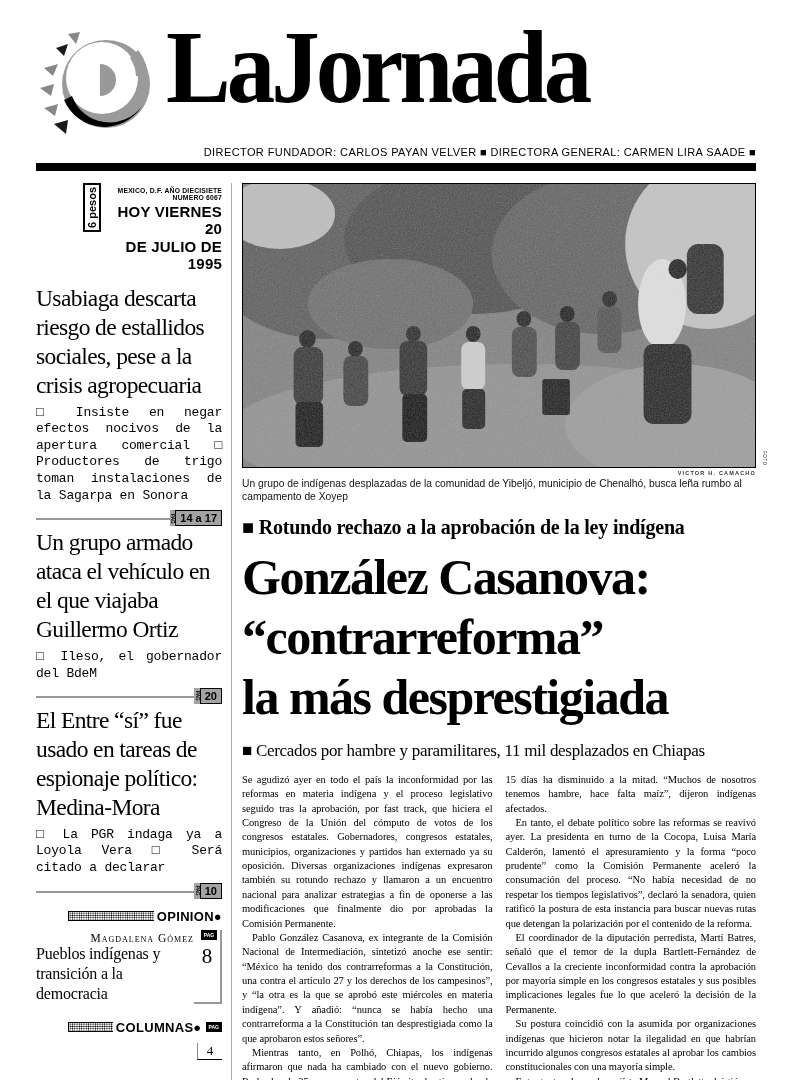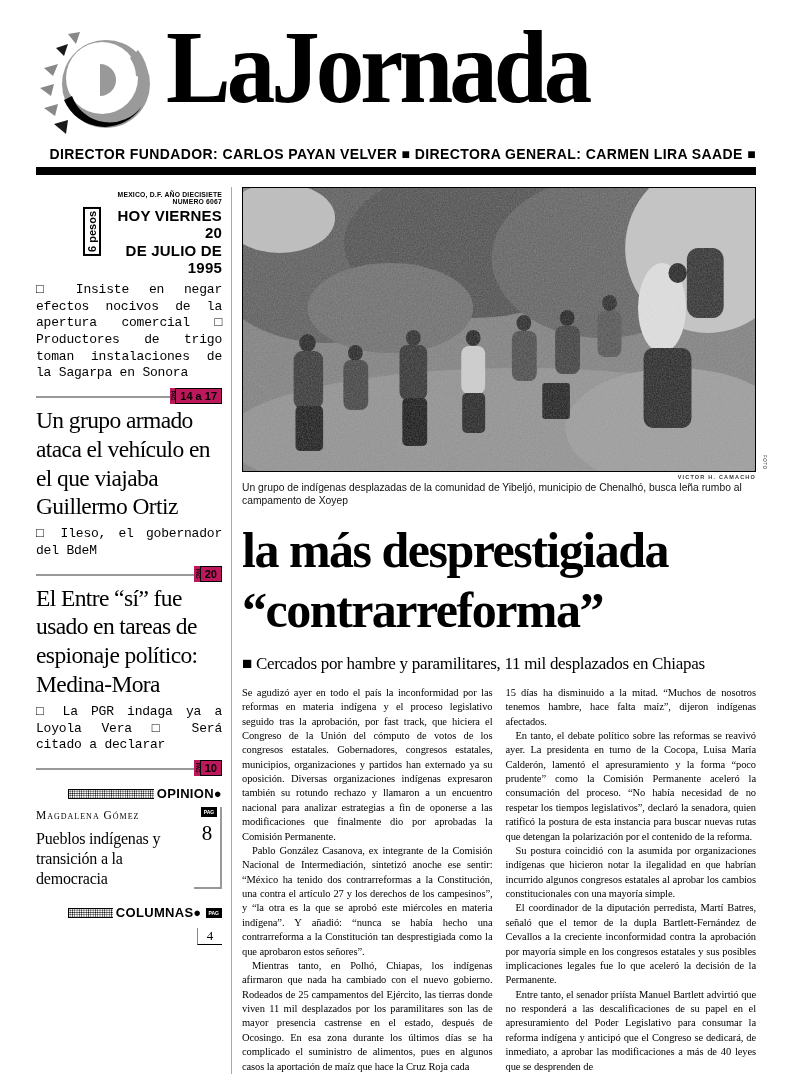--- a/index.html
+++ b/index.html
@@ -9,57 +9,57 @@
   }
   
   .mast{padding:26px 36px 0 38px;position:relative;}
   .mast-inner{display:flex;align-items:flex-start;}
   .logo{width:126px;height:116px;flex-shrink:0;margin-right:2px;}
   .title{
     font-family:"Liberation Serif",serif;font-weight:bold;font-size:97px;line-height:.92;
     letter-spacing:-4px;white-space:nowrap;transform:scaleY(1.08);transform-origin:left bottom;
   }
   .director{
-    text-align:right;font-family:"Liberation Sans",sans-serif;font-weight:bold;
-    font-size:14px;letter-spacing:.4px;margin-top:4px;color:#000;
+    text-align:right;font-family:"Liberation Sans",sans-serif;font-weight:normal;
+    font-size:11px;letter-spacing:.4px;margin-top:4px;color:#000;
   }
   .blackbar{height:8px;background:#000;margin:5px 36px 0 36px;}
   
   .content{display:flex;padding:12px 36px 0 36px;}
   .leftcol{width:186px;flex-shrink:0;padding-right:9px;border-right:1px solid #aaa;}
   .maincol{flex:1;padding-left:10px;min-width:0;}
   
-  .datebox{display:flex;align-items:center;margin-bottom:6px;padding-left:47px;}
+  .datebox{display:flex;align-items:flex-start;margin-bottom:12px;padding-left:47px;}
   .price{
     border:2px solid #000;font-family:"Liberation Sans",sans-serif;font-weight:bold;
     font-size:11px;writing-mode:vertical-rl;transform:rotate(180deg);
     display:flex;align-items:center;justify-content:center;padding:2px 1px;margin-right:6px;
   }
   .date-right{flex:1;text-align:right;font-family:"Liberation Sans",sans-serif;font-weight:bold;padding-top:4px;}
   .edition{font-size:6.8px;letter-spacing:.2px;margin-bottom:2px;}
   .dateline1,.dateline2{font-size:15px;line-height:1.15;letter-spacing:.2px;}
   
   .story-title{font-size:23.5px;line-height:1.23;letter-spacing:-.6px;font-weight:normal;margin:6px 0 5px;}
   .deck{font-size:13px;line-height:1.28;letter-spacing:-.2px;text-align:justify;font-family:Liberation Mono, monospace;}
   .refline{position:relative;height:14px;border-bottom:2px solid #999;margin-bottom:8px;}
-  .refwrap{position:absolute;right:0;bottom:-8px;background:#be185d;display:flex;align-items:center;}
+  .refwrap{position:absolute;right:0;bottom:-8px;background:#a3a3a3;display:flex;align-items:center;}
   .pagmini{writing-mode:vertical-lr;font-family:"Liberation Sans",sans-serif;font-weight:bold;font-size:4.5px;line-height:1;margin-right:1px;}
   .refbox{border:1px solid #000;font-family:"Liberation Sans",sans-serif;font-weight:bold;font-size:11px;padding:0 4px;line-height:14px;}
   
   .sechead{display:flex;align-items:center;margin:16px 0 6px;padding-left:32px;}
   .dots{
     flex:1;height:8px;border:1px solid #000;border-right:none;margin-right:3px;
     background-image:radial-gradient(circle,#000 .7px,transparent .85px);background-size:2.3px 2.3px;
   }
   .seclabel{font-family:"Liberation Sans",sans-serif;font-weight:bold;font-size:13px;letter-spacing:.3px;white-space:nowrap;}
   .pagbox{background:#000;color:#fff;font-family:"Liberation Sans",sans-serif;font-weight:bold;font-size:5px;padding:2px 3px;margin-left:4px;}
   
   .oprow{display:flex;margin-bottom:4px;}
   .opmain{flex:1;}
-  .opauthor{font-variant:small-caps;font-size:11.5px;letter-spacing:1px;margin:2px 0 8px;}
+  .opauthor{font-variant:small-caps;font-size:11.5px;letter-spacing:1px;margin:2px 0 0;text-align:right;}
   .optitle{font-size:16px;line-height:1.25;letter-spacing:-.2px;}
   .oppag{width:26px;display:flex;flex-direction:column;align-items:center;border-right:2px solid #999;border-bottom:2px solid #999;padding-bottom:3px;}
   .opnum{font-size:21px;margin-top:4px;}
   
   .colrow{display:flex;align-items:baseline;margin:8px 0;}
   .colpage{margin-left:auto;min-width:24px;text-align:center;font-size:13px;border-bottom:1px solid #000;border-left:1px solid #888;flex-shrink:0;}
   
   .photo{position:relative;border:1px solid #000;line-height:0;}
   .photo svg{width:100%;height:283px;display:block;}
   .fotoside{
@@ -110,20 +110,21 @@
     <div class="datebox">
       <div class="price">6 pesos</div>
       <div class="date-right">
         <div class="edition">MEXICO, D.F. AÑO DIECISIETE NUMERO 6067</div>
         <div class="dateline1">HOY VIERNES 20</div>
         <div class="dateline2">DE JULIO DE 1995</div>
       </div>
     </div>
 
     <div>
+      <div class="story-title">Usabiaga descarta riesgo de estallidos sociales, pese a la crisis agropecuaria</div>
       <div class="deck">□ Insiste en negar efectos nocivos de la apertura comercial □ Productores de trigo toman instalaciones de la Sagarpa en Sonora</div>
       <div class="refline">
         <span class="refwrap">
             <span class="pagmini">PAG</span>
             <span class="refbox">14 a 17</span>
           </span>
       </div>
     </div>
 
     <div>
@@ -221,38 +222,40 @@
           <rect x="435" y="160" width="52" height="80" rx="10" fill="#202020"></rect>
           <rect x="482" y="60" width="40" height="70" rx="12" fill="#2a2a2a"></rect>
         </g>
         <rect width="556" height="283" filter="url(#grain)" opacity="0.55"></rect>
       </svg>
       <span class="fotoside">FOTO</span>
     </div>
     <div class="credit">VICTOR H. CAMACHO</div>
     <div class="caption">Un grupo de indígenas desplazadas de la comunidad de Yibeljó, municipio de Chenalhó, busca leña rumbo al campamento de Xoyep</div>
 
+    <div class="kicker">■ Rotundo rechazo a la aprobación de la ley indígena</div>
 
     <h1 class="headline">
+      <span>González Casanova:</span>
+      <span>“contrarreforma”</span>
       <span>la más desprestigiada</span>
-      <span>“contrarreforma”</span>
     </h1>
 
     <div class="subdeck">■ Cercados por hambre y paramilitares, 11 mil desplazados en Chiapas</div>
 
     <div class="bodycols">
       <div class="bcol">
         <p>Se agudizó ayer en todo el país la inconformidad por las reformas en materia indígena y el proceso legislativo seguido tras la aprobación, por fast track, que hiciera el Congreso de la Unión del cómputo de votos de los congresos estatales. Gobernadores, congresos estatales, municipios, organizaciones y partidos han externado ya su oposición. Diversas organizaciones indígenas expresaron también su rotundo rechazo y llamaron a un encuentro nacional para analizar estrategias a fin de oponerse a las modificaciones que finalmente dio por aprobadas la Comisión Permanente.</p>
         <p>Pablo González Casanova, ex integrante de la Comisión Nacional de Intermediación, sintetizó anoche ese sentir: “México ha tenido dos contrarreformas a la Constitución, una contra el artículo 27 y los derechos de los campesinos”, y “la otra es la que se aprobó este miércoles en materia indígena”. Y añadió: “nunca se había hecho una contrarreforma a la Constitución tan desprestigiada como la que aprobaron estos señores”.</p>
         <p>Mientras tanto, en Polhó, Chiapas, los indígenas afirmaron que nada ha cambiado con el nuevo gobierno. Rodeados de 25 campamentos del Ejército, las tierras donde viven 11 mil desplazados por los paramilitares son las de mayor presencia castrense en el estado, después de Ocosingo. En esa zona durante los últimos días se ha complicado el suministro de alimentos, pues en algunos casos la aportación de maíz que hace la Cruz Roja cada</p>
       </div>
       <div class="bcol">
         <p>15 días ha disminuido a la mitad. “Muchos de nosotros tenemos hambre, hace falta maíz”, dijeron indígenas afectados.</p>
         <p>En tanto, el debate político sobre las reformas se reavivó ayer. La presidenta en turno de la Cocopa, Luisa María Calderón, lamentó el apresuramiento y la forma “poco prudente” como la Comisión Permanente aceleró la consumación del proceso. “No había necesidad de no respetar los tiempos legislativos”, declaró la senadora, quien ratificó la postura de esta instancia para buscar nuevas rutas que detengan la polarización por el contenido de la reforma.</p>
+        <p>El coordinador de la diputación perredista, Martí Batres, señaló que el temor de la dupla Bartlett-Fernández de Cevallos a la creciente inconformidad contra la aprobación por mayoría simple en los congresos estatales y sus posibles implicaciones legales fue lo que aceleró la decisión de la Permanente.</p>
         <p>Su postura coincidió con la asumida por organizaciones indígenas que hicieron notar la ilegalidad en que habrían incurrido algunos congresos estatales al aprobar los cambios constitucionales con una mayoría simple.</p>
-        <p>El coordinador de la diputación perredista, Martí Batres, señaló que el temor de la dupla Bartlett-Fernández de Cevallos a la creciente inconformidad contra la aprobación por mayoría simple en los congresos estatales y sus posibles implicaciones legales fue lo que aceleró la decisión de la Permanente.</p>
         <p>Entre tanto, el senador priísta Manuel Bartlett advirtió que no responderá a las descalificaciones de su papel en el apresuramiento del Poder Legislativo para consumar la reforma indígena y anticipó que el Congreso se dedicará, de inmediato, a aprobar las modificaciones a más de 40 leyes que se desprenden de</p>
 
       </div>
     </div>
 
   </div>
 </div>
 
 </body></html>

